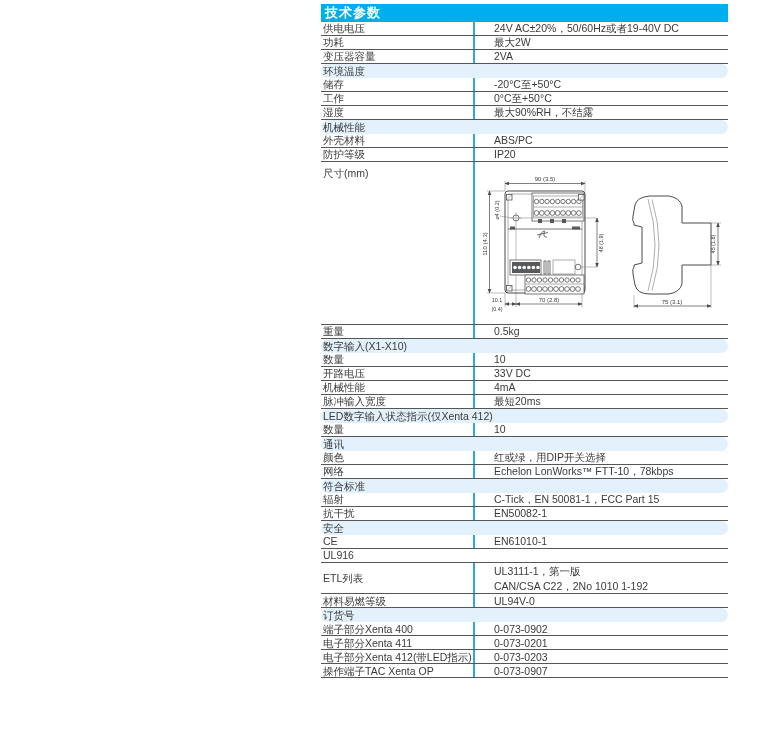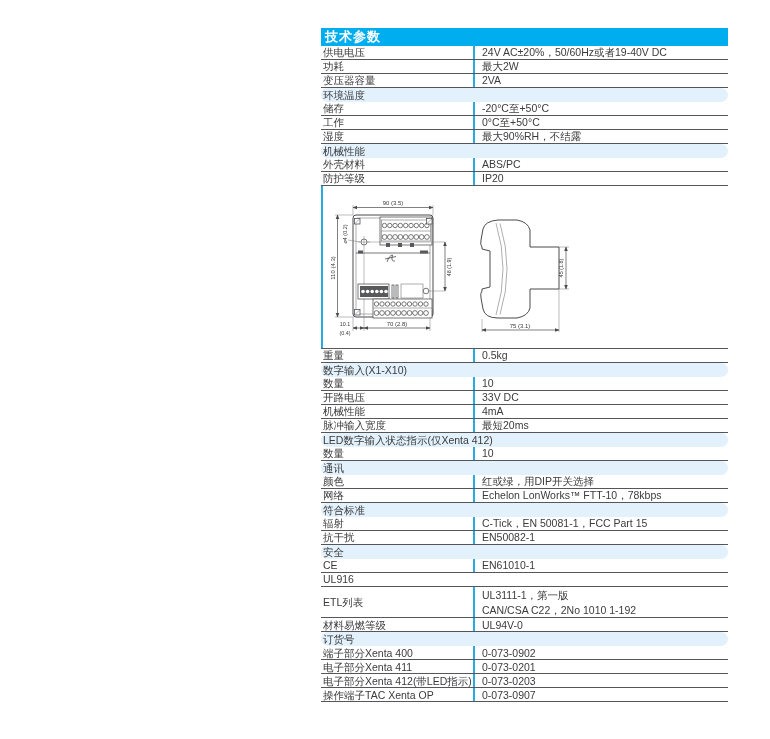--- a/index.html
+++ b/index.html
@@ -3,21 +3,21 @@
 <meta charset="utf-8">
 <style>
   html,body{margin:0;padding:0;}
   body{
     width:770px;height:739px;background:#ffffff;
     font-family:"Liberation Sans","DejaVu Sans",sans-serif;
     color:#3b3b3d;position:relative;overflow:hidden;
   }
   .page{position:absolute;inset:0;background:#fff;}
   .spec-table{
-    position:absolute;left:321px;top:28px;width:407px;
+    position:absolute;left:321px;top:4px;width:407px;
     font-size:10.5px;line-height:1.15;
   }
   .table-title{
     background:var(--c-header,#00AEEF);color:#ffffff;
     height:18px;display:flex;align-items:center;
     padding-left:4px;font-size:13px;font-weight:600;letter-spacing:1px;
     box-sizing:border-box;
   }
   .row{
     display:flex;align-items:stretch;height:14px;
@@ -29,21 +29,21 @@
     border-bottom:none;
     border-radius:7px;
   }
   .row.tall{height:31.4px;}
   .row.drawing{height:163px;}
   .cell{display:flex;flex-direction:column;justify-content:center;box-sizing:border-box;}
   .cell.label{flex:0 0 152px;width:152px;padding-left:2px;}
   .row.section .cell.label{flex:1 1 auto;width:auto;}
   .cell.value{
     flex:1 1 auto;border-left:2px solid var(--c-divider,#29ABE2);
-    padding-left:7px;
+    padding-left:19px;
   }
   .row.drawing .cell.label{justify-content:flex-start;padding-top:5px;}
   .row.drawing .cell.value{justify-content:flex-start;padding-left:1px;padding-top:2px;}
   .val-line{white-space:nowrap;}
   .tall .val-line{height:15.2px;display:flex;align-items:center;}
   
   .dia .outline{stroke:#4b4b4e;stroke-width:1;fill:#ffffff;}
   .dia .det{stroke:#4b4b4e;stroke-width:.75;fill:#ffffff;}
   .dia .thin{stroke:#6b6b6e;stroke-width:.55;fill:none;}
   .dia .dkfill{fill:#58595b;stroke:none;}
@@ -112,20 +112,21 @@
         </div>
         <div class="row ">
           <div class="cell label">防护等级</div>
           <div class="cell value">
             <div class="val-line">IP20</div>
           </div>
         </div>
       </div>
 
     <div class="row drawing">
+      <div class="cell label">尺寸(mm)</div>
       <div class="cell value">
         <svg class="dia" width="247" height="152" viewBox="0 0 247 152" xmlns="http://www.w3.org/2000/svg">
           <defs>
             <marker id="arr" viewBox="0 0 10 10" refX="9" refY="5" markerWidth="7" markerHeight="7" orient="auto-start-reverse">
               <path d="M0,1 L10,5 L0,9 z" fill="#4b4b4e"></path>
             </marker>
           </defs>
 
           <rect class="outline" x="29" y="27" width="80" height="102" rx="3"></rect>
           <rect class="thin" x="32" y="30" width="74" height="96" rx="1.5"></rect>

